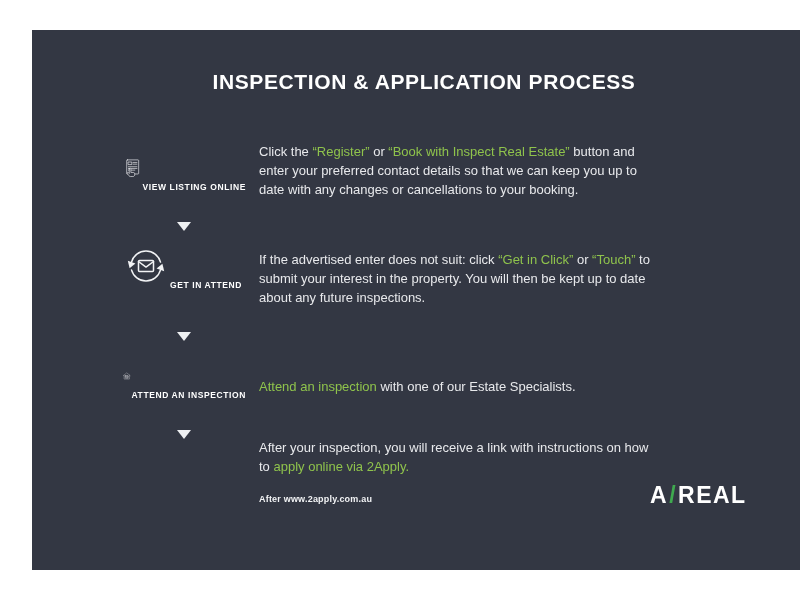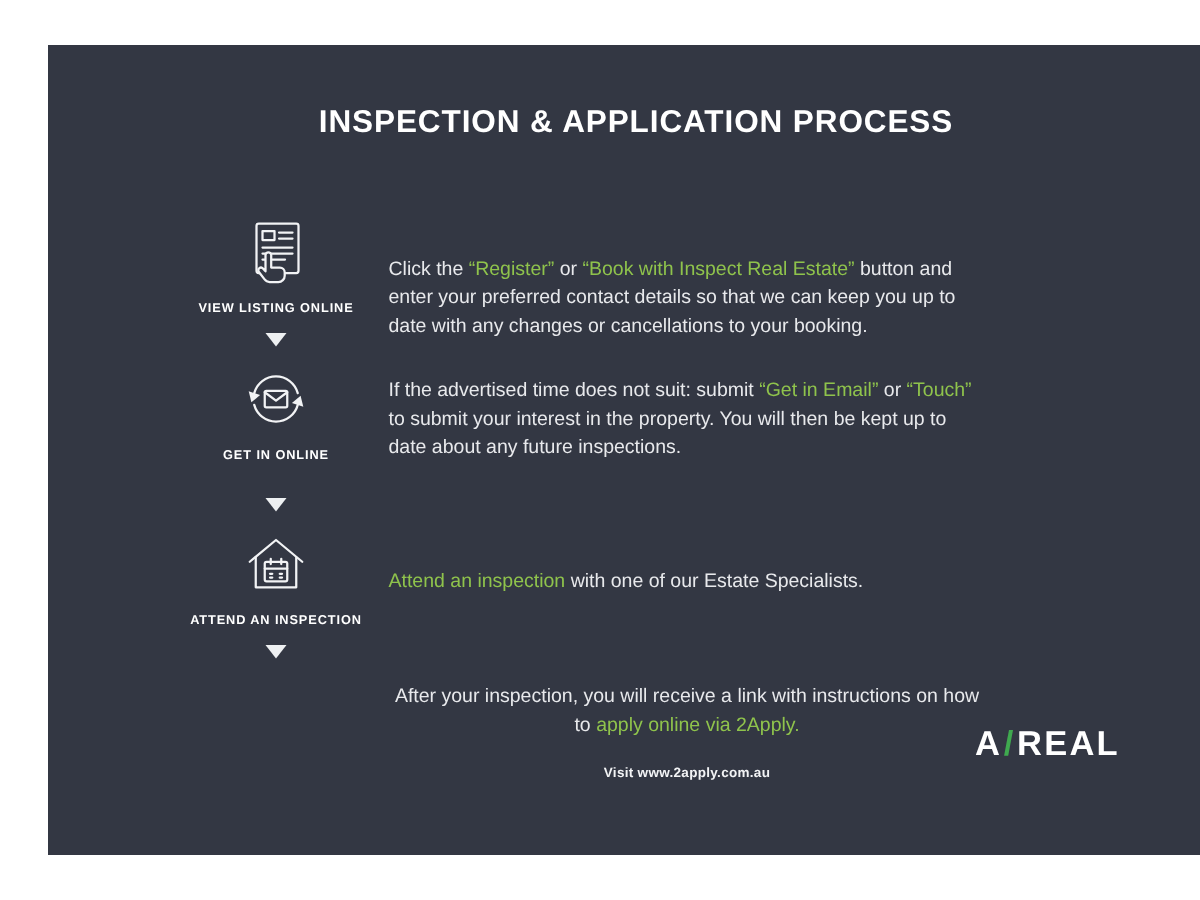--- a/index.html
+++ b/index.html
@@ -14,21 +14,21 @@
     background:#333743;
     margin-left:24px;
   }
   .page-title{
     position:absolute;top:40px;left:0;width:100%;
     text-align:center;color:#ffffff;
     font-size:21px;font-weight:bold;letter-spacing:0.6px;margin:0;
   }
   .icon-col{
     position:absolute;left:90px;width:124px;
-    display:flex;flex-direction:column;align-items:center;
+    display:flex;align-items:flex-end;
   }
   .icon-col svg{display:block;}
   .step-label{
     margin-top:8px;font-size:8.5px;font-weight:bold;color:#ffffff;
     letter-spacing:0.6px;text-align:center;white-space:nowrap;
   }
   .text-col{
     position:absolute;left:227px;width:398px;
     font-size:13px;line-height:1.45;color:#e8e9ec;
   }
@@ -67,42 +67,42 @@
         <rect class="ic" x="15" y="10" width="8" height="6"></rect>
         <line class="ic" x1="26" y1="11" x2="35" y2="11"></line>
         <line class="ic" x1="26" y1="15" x2="35" y2="15"></line>
         <line class="ic" x1="15" y1="21" x2="35" y2="21"></line>
         <line class="ic" x1="15" y1="25" x2="35" y2="25"></line>
         <line class="ic" x1="15" y1="29" x2="30" y2="29"></line>
         <path class="ic-mask" d="M17 26c0-1 .9-1.8 1.9-1.8s1.9.8 1.9 1.8v8.4h5.8c1.8 0 3.2 1.4 3.2 3.2v2.2c0 2.3-1.9 4.2-4.2 4.2h-5.8c-1.3 0-2.6-.6-3.4-1.7l-3.8-5c-.6-.8-.5-1.9.3-2.5.7-.6 1.8-.5 2.4.2l1.7 1.9V26z"></path>
       </svg>
       <div class="step-label">VIEW LISTING ONLINE</div>
     </div>
-    <div class="text-col" style="top:140px;">
+    <div class="text-col" style="top:113px;">
       <p>
         <span>Click the </span><span class="green">“Register”</span><span> or </span><span class="green">“Book with Inspect Real Estate”</span><span> button and enter your preferred contact details so that we can keep you up to date with any changes or cancellations to your booking.</span>
       </p>
     </div>
 
     <div class="down-arrow" style="top:192px;"></div>
 
     <div class="icon-col" style="top:212px;">
       <svg width="48" height="48" viewBox="0 0 48 48">
         <path class="ic" d="M38.5 20.1A15 15 0 0 0 9.5 20.1"></path>
         <polygon class="ic-fill" points="5.8,18.8 13.4,21.4 7.6,26.2"></polygon>
         <path class="ic" d="M9.5 27.9A15 15 0 0 0 38.5 27.9"></path>
         <polygon class="ic-fill" points="42.2,29.2 34.6,26.6 40.4,21.8"></polygon>
         <rect class="ic" x="16.5" y="18.5" width="15" height="11" rx="1"></rect>
         <path class="ic" d="M16.5 19.5l7.5 5.6 7.5-5.6"></path>
       </svg>
-      <div class="step-label">GET IN ONLINE</div>
+      <div class="step-label">GET IN ATTEND</div>
     </div>
     <div class="text-col" style="top:221px;">
       <p>
-        <span>If the advertised time does not suit: submit </span><span class="green">“Get in Email”</span><span> or </span><span class="green">“Touch”</span><span> to submit your interest in the property. You will then be kept up to date about any future inspections.</span>
+        <span>If the advertised enter does not suit: click </span><span class="green">“Get in Click”</span><span> or </span><span class="green">“Touch”</span><span> to submit your interest in the property. You will then be kept up to date about any future inspections.</span>
       </p>
     </div>
 
     <div class="down-arrow" style="top:302px;"></div>
 
     <div class="icon-col" style="top:322px;">
       <svg width="48" height="48" viewBox="0 0 48 48">
         <path class="ic" d="M6.5 22.5L24 8l17.5 14.5"></path>
         <path class="ic" d="M10.5 19.5v20h27v-20"></path>
         <rect class="ic" x="16.5" y="22.5" width="15" height="13" rx="1.2"></rect>
@@ -117,25 +117,25 @@
       <div class="step-label">ATTEND AN INSPECTION</div>
     </div>
     <div class="text-col" style="top:348px;">
       <p>
         <span class="green">Attend an inspection</span><span> with one of our Estate Specialists.</span>
       </p>
     </div>
 
     <div class="down-arrow" style="top:400px;"></div>
 
-    <div class="text-col" style="top:425px;text-align:center;">
+    <div class="text-col" style="top:409px;">
       <p>
         <span>After your inspection, you will receive a link with instructions on how to </span><span class="green">apply online via 2Apply.</span>
       </p>
-      <div class="note">Visit www.2apply.com.au</div>
+      <div class="note">After www.2apply.com.au</div>
     </div>
 
     <div class="logo">
       <span>A</span><span class="slash">/</span><span>REAL</span>
     </div>
 
   </div>
 </div>
 
 </body></html>

